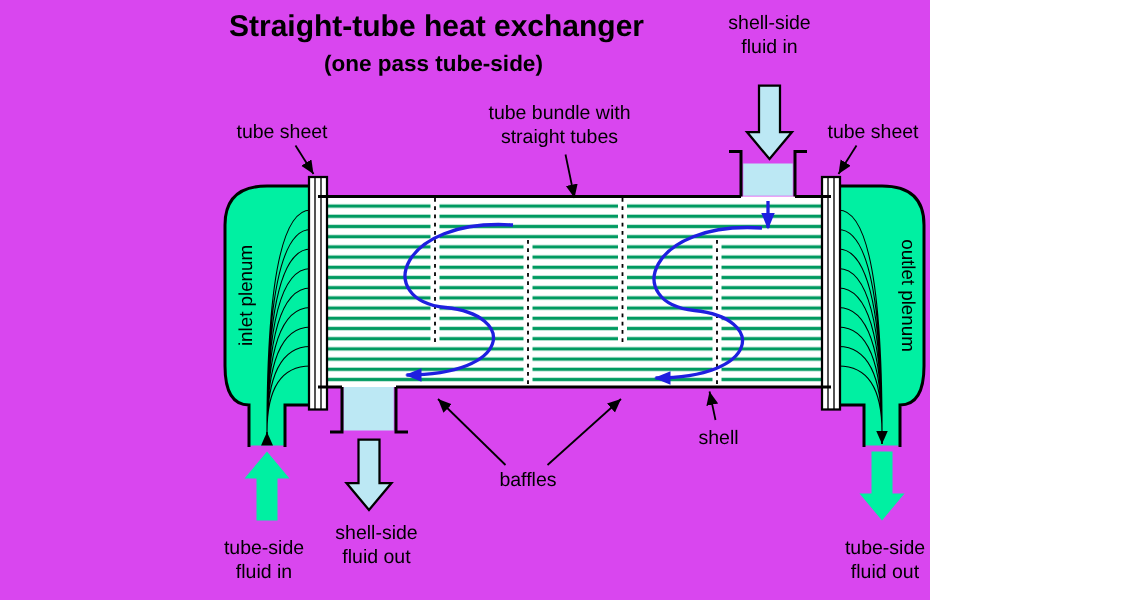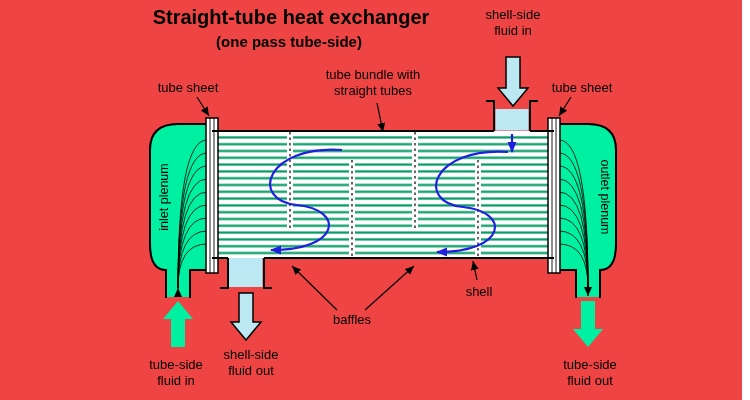--- a/index.html
+++ b/index.html
@@ -1,16 +1,16 @@
 <!DOCTYPE html>
 <html style="--plenum_green: #00F0A2; --tube_green: #009A60; --fluid_cyan: #BCE8F4; --flow_blue: #1F1FE0;"><head>
 <meta charset="utf-8">
 <style>
   html,body { margin:0; padding:0; background:#ffffff; }
-  #canvas { position:relative; width:742px; height:400px; background:#ef4444; overflow:hidden; }
+  #canvas { position:relative; width:620px; height:400px; background:#d946ef; overflow:hidden; }
   svg text { font-family:"Liberation Sans", sans-serif; fill:#000; }
   .title    { font-size:20px; font-weight:bold; }
   .subtitle { font-size:15px; font-weight:bold; }
   .label    { font-size:13px; }
   .vlabel   { font-size:12.5px; }
   .green-fill  { fill: var(--plenum_green); }
   .outline2    { stroke:#000; stroke-width:2; fill:none; }
   .cyan-fill   { fill: var(--fluid_cyan); }
   .cyan-arrow  { fill: var(--fluid_cyan); stroke:#000; stroke-width:1.5; }
   .green-arrow { fill: var(--plenum_green); }

